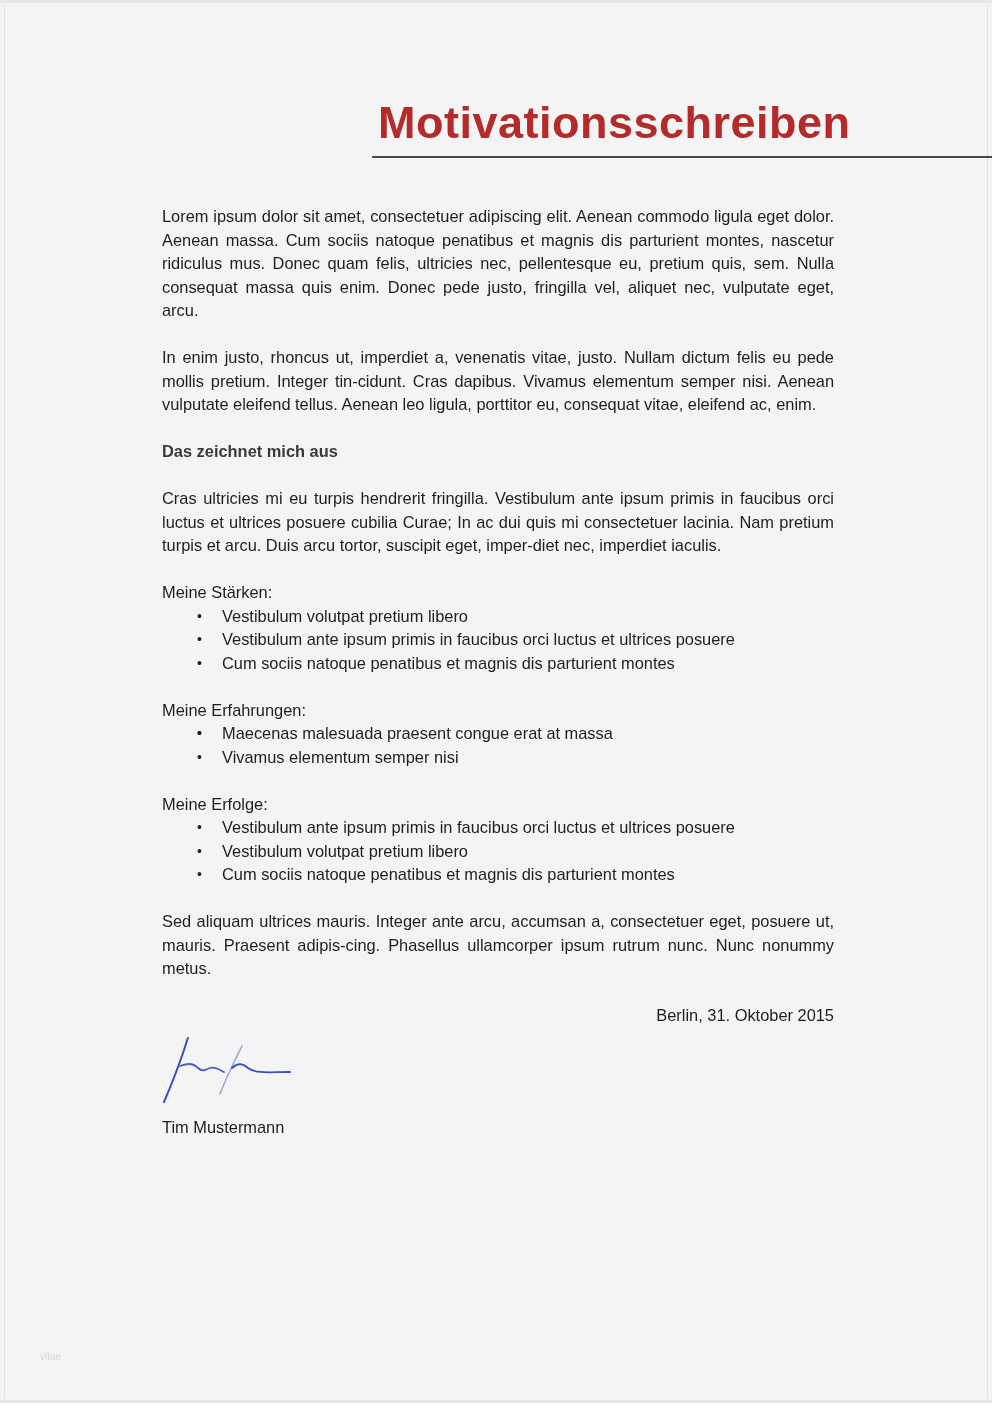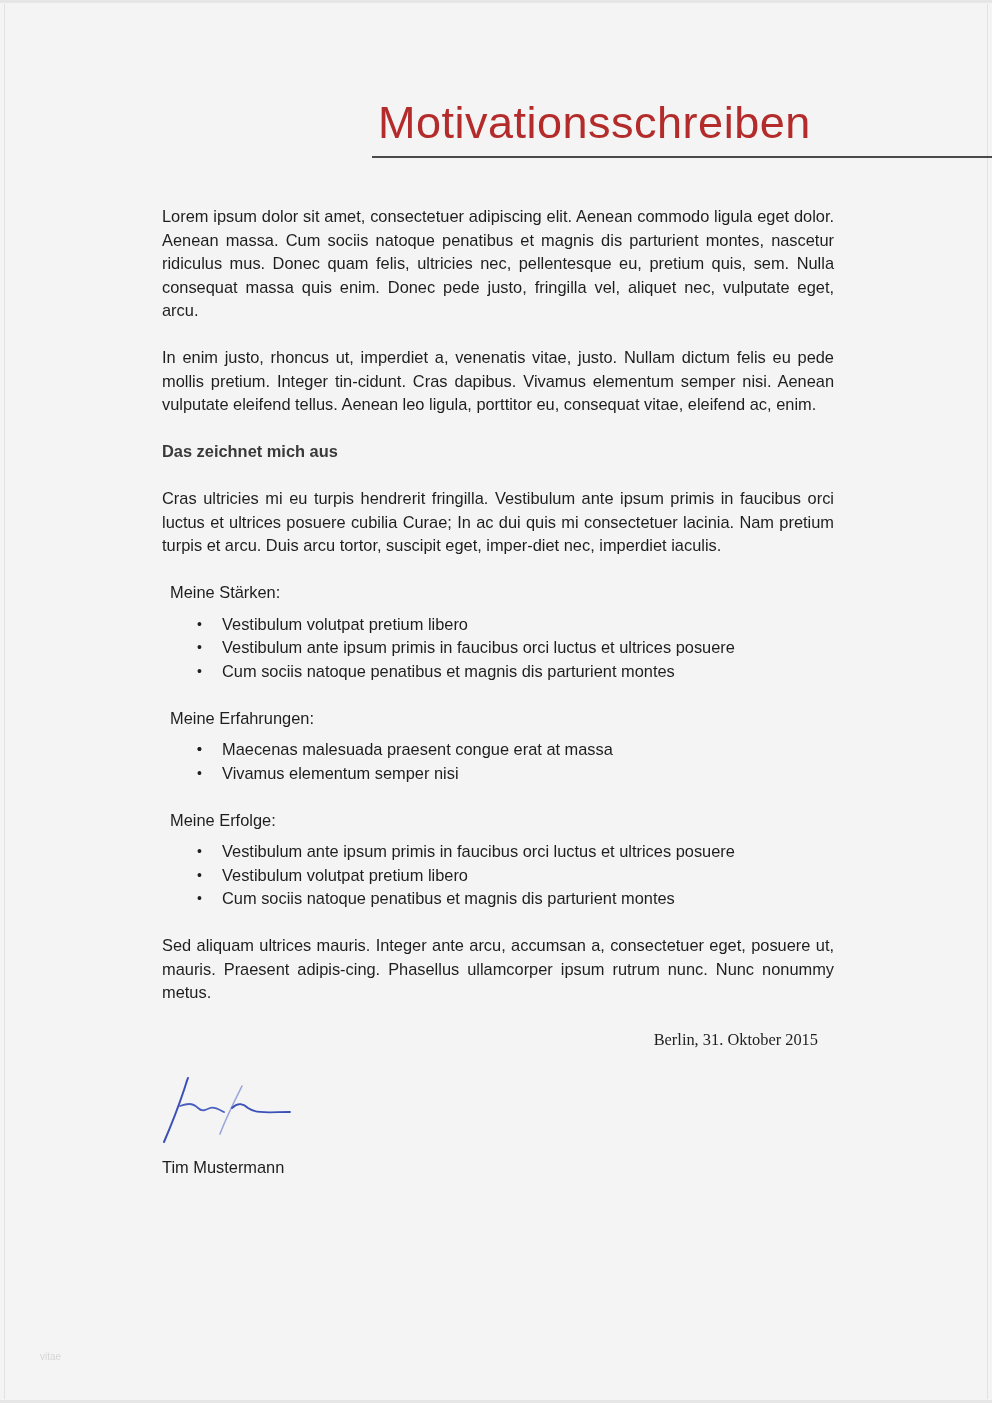--- a/index.html
+++ b/index.html
@@ -31,21 +31,21 @@
       position: absolute; left: 0; right: 0; bottom: 0;
       height: 3px; background: #e6e6e6;
     }
     .title {
       position: absolute;
       left: 378px;
       top: 96px;
       font-size: 45px;
       line-height: 54px;
       color: #b32c2b;
-      font-weight: normal;
+      font-weight: bold;
       letter-spacing: 0.5px;
       margin: 0;
       white-space: nowrap;
     }
     .title-rule {
       position: absolute;
       left: 372px;
       right: 0;
       top: 156px;
       height: 2px;
@@ -63,43 +63,42 @@
       margin: 0 0 23.5px 0;
       text-align: justify;
       text-align-last: left;
     }
     .content .heading {
       font-weight: bold;
       color: #3a3a3a;
       text-align: left;
     }
     .content .list-label {
-      margin: 8px;
+      margin: 0;
       text-align: left;
     }
     .content ul {
       margin: 0 0 23.5px 0;
       padding: 0;
       list-style: none;
     }
     .content li {
       position: relative;
       padding-left: 60px;
     }
     .content li .bullet {
       position: absolute;
       left: 35px;
       top: 0;
       font-size: 14px;
     }
     .date-line {
       text-align: right !important;
       text-align-last: right !important;
-      margin: 16px !important;
-      font-family: Liberation Serif, serif;
+      margin: 0 !important;
     }
     .closing {
       margin: 0 !important;
     }
     .signature {
       display: block;
       width: 140px;
       height: 80px;
       margin-top: 0;
       margin-left: -2px;

